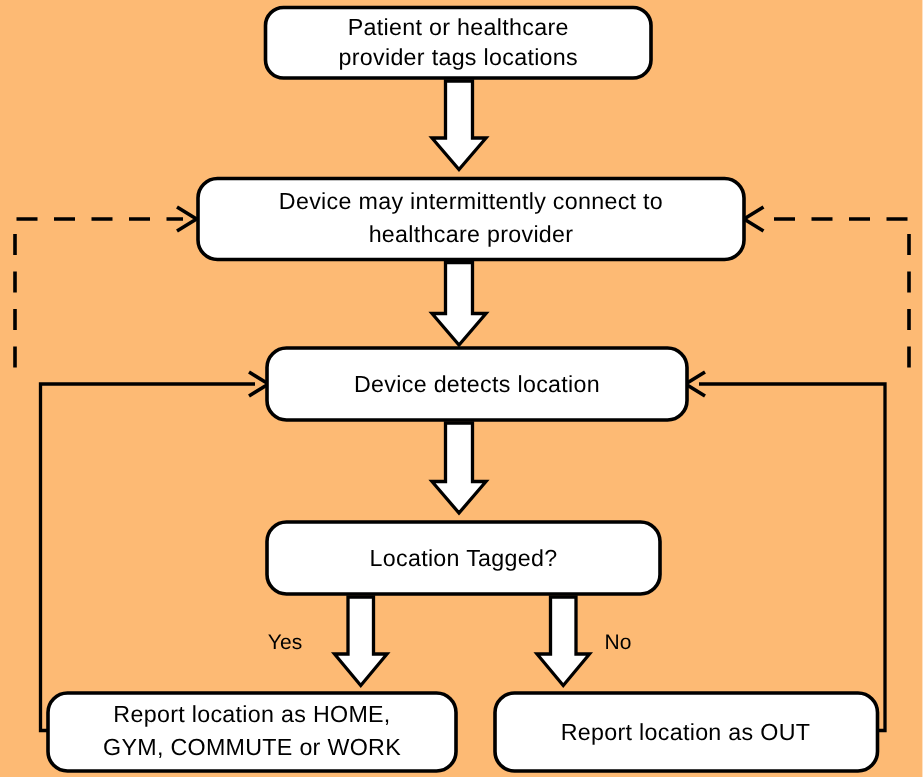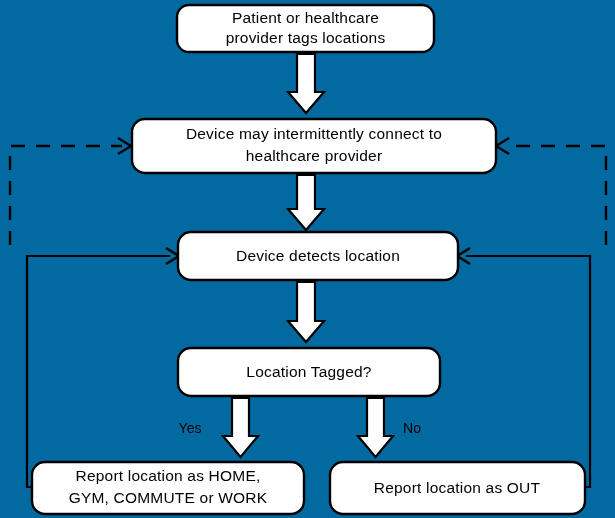--- a/index.html
+++ b/index.html
@@ -10,21 +10,21 @@
   body {
     width: 615px;
     height: 518px;
     font-family: "Liberation Sans", sans-serif;
     overflow: hidden;
   }
   #flowchart-root {
     position: relative;
     width: 615px;
     height: 518px;
-    background: #0369a1;
+    background: #fdba74;
   }
   svg.diagram {
     position: absolute;
     top: 0;
     left: 0;
     width: 615px;
     height: 518px;
   }
   .node-rect {
     fill: #ffffff;

